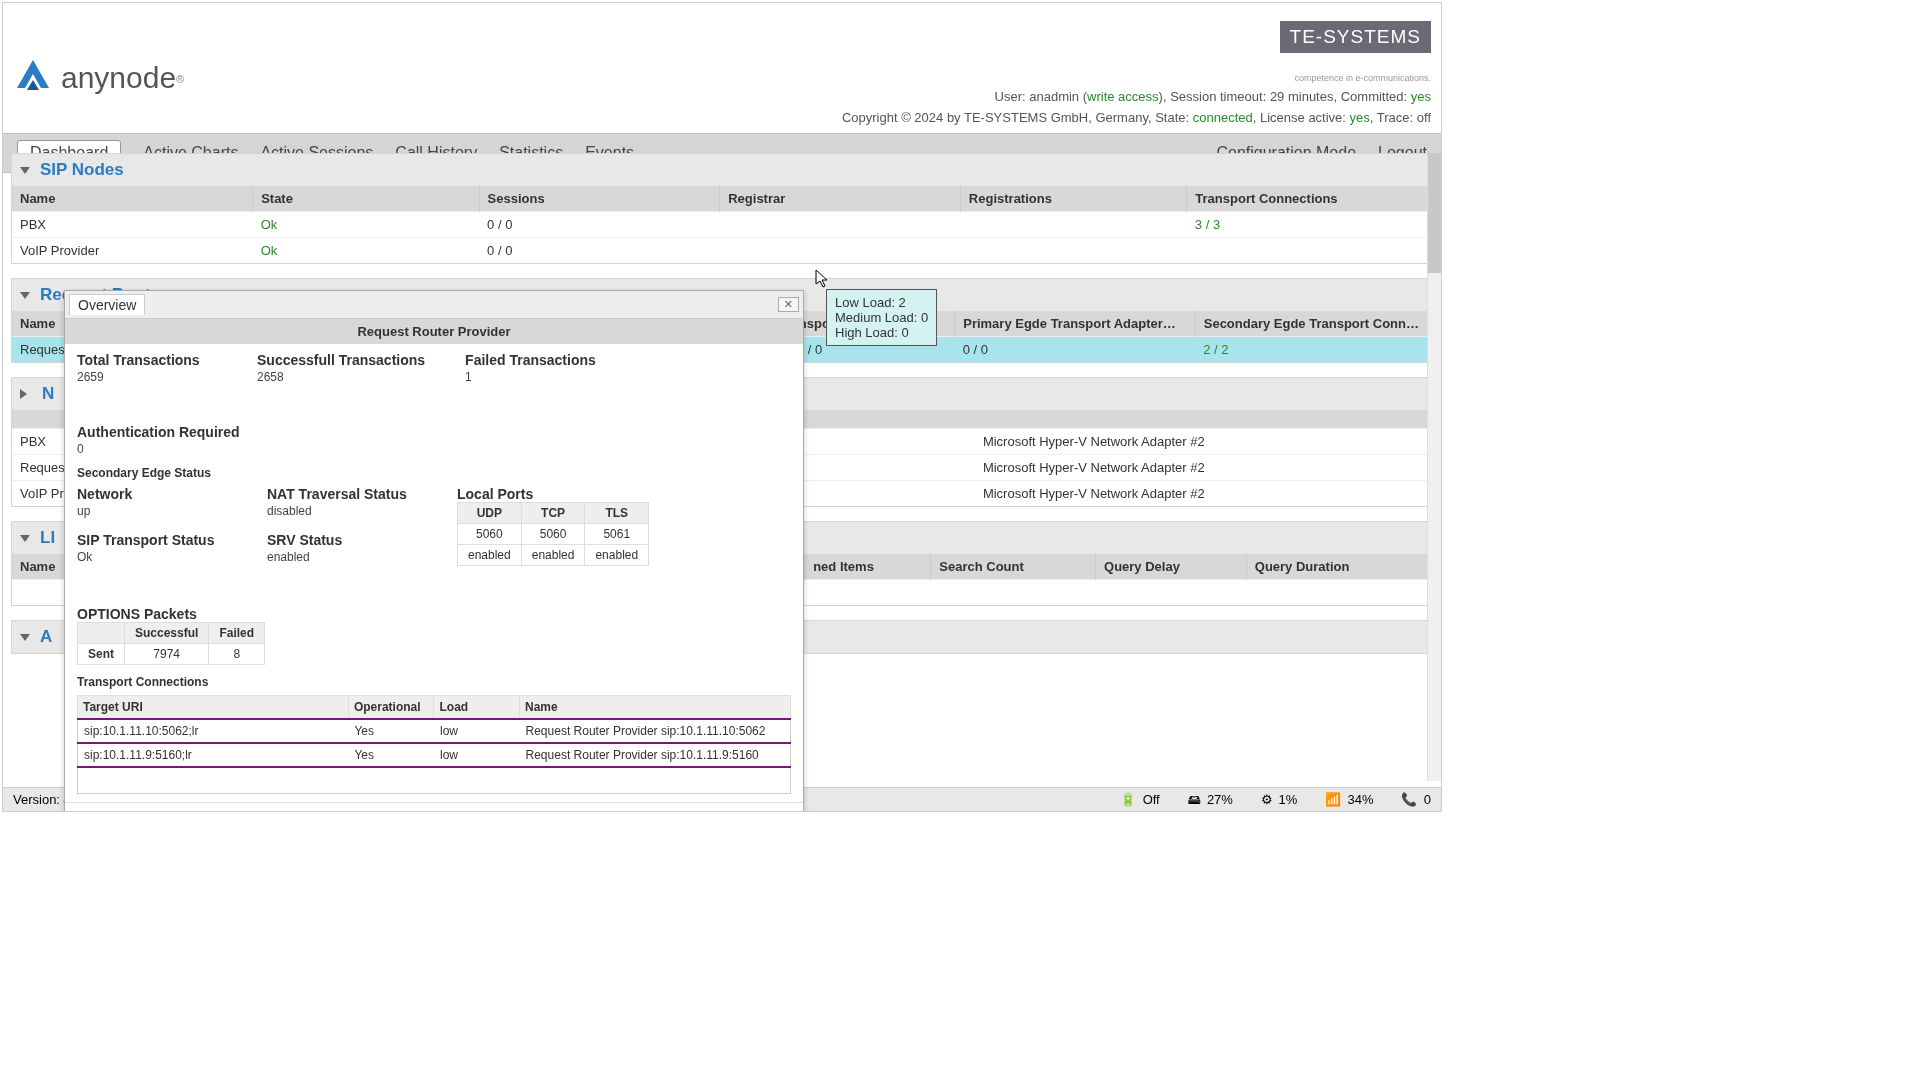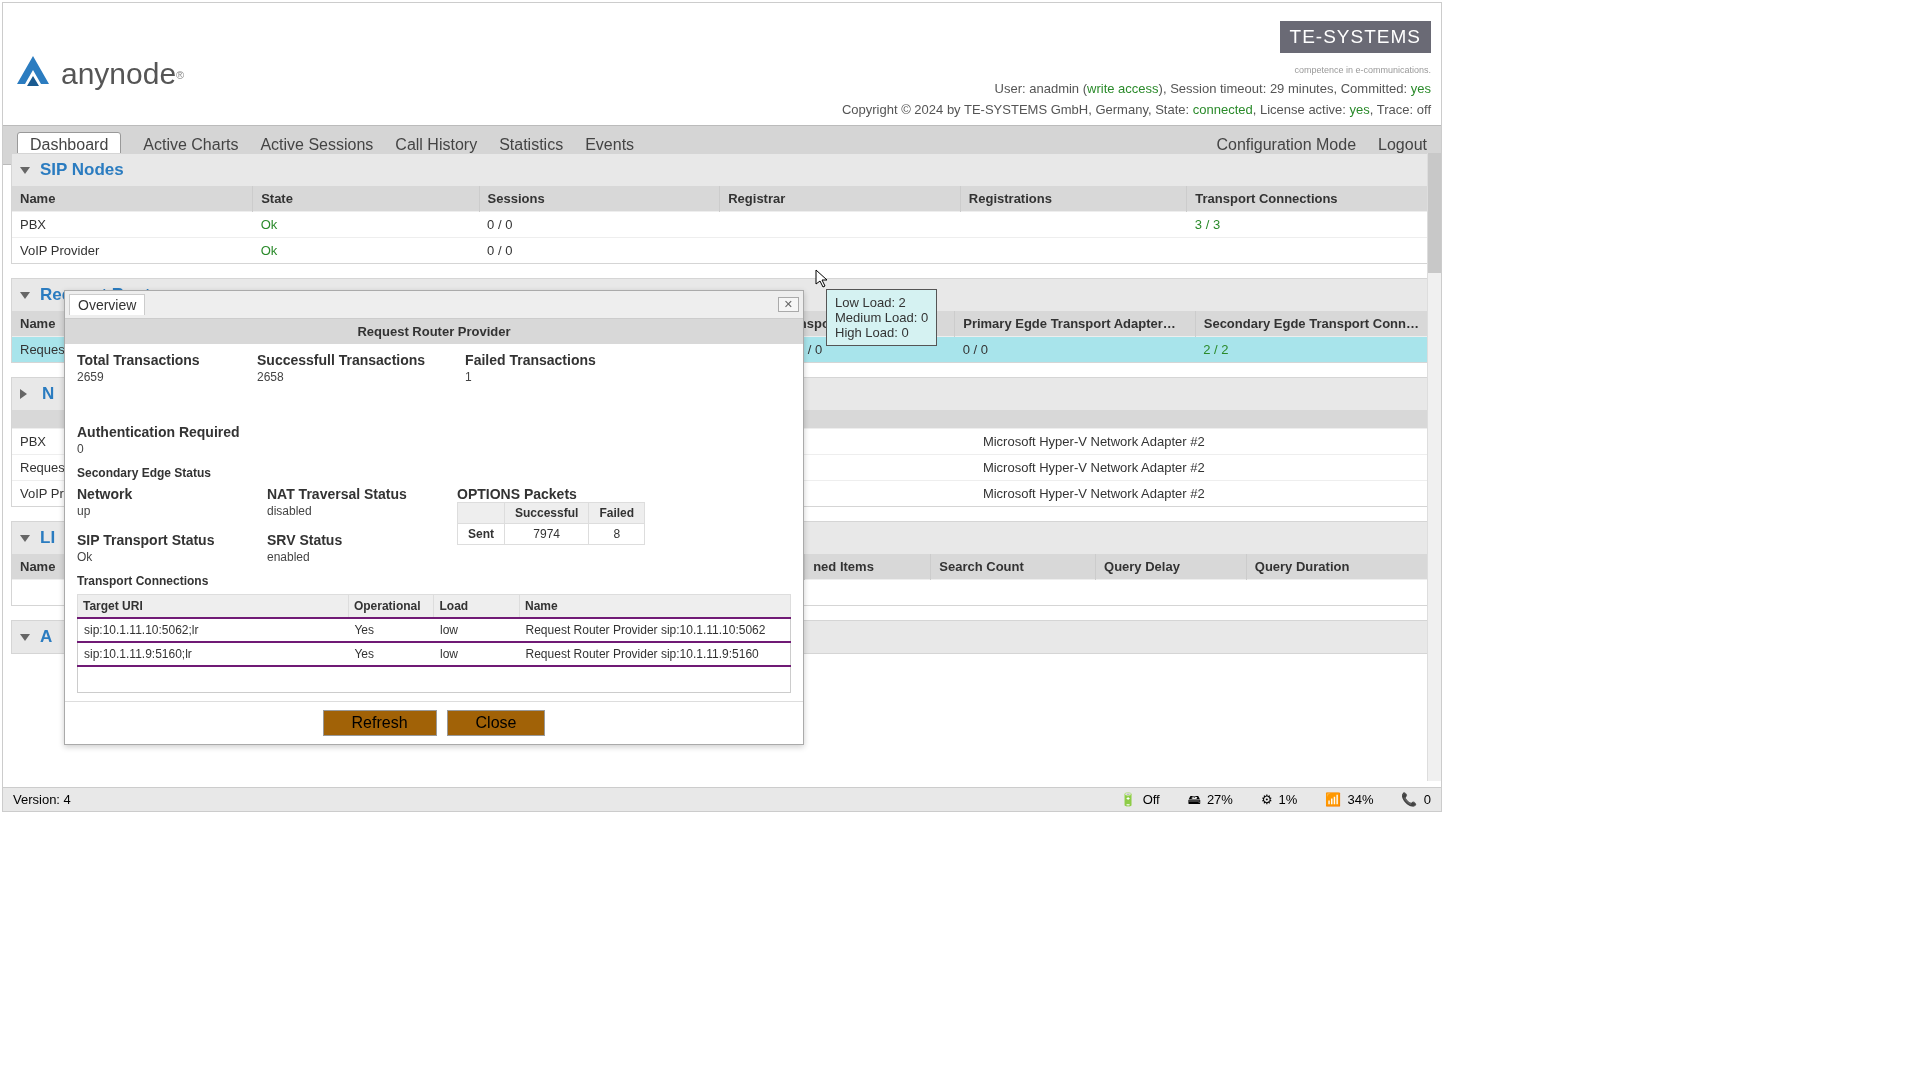--- a/index.html
+++ b/index.html
@@ -7,21 +7,21 @@
 .workspace { position: relative; width: 1440px; height: 810px; border: 1px solid #ccc; margin: 2px; overflow: hidden; }
 
 
 .header { display: flex; justify-content: space-between; padding: 18px 10px 8px; }
 .logo-block { display: flex; align-items: center; gap: 8px; margin-top: 10px; }
 .logo-svg { width: 40px; height: 40px; }
 .logo-text { font-size: 30px; color: #555; font-weight: 300; }
 .logo-reg { font-size: 11px; vertical-align: super; color: #888; }
 .header-right { text-align: right; font-size: 13px; color: #555; }
 .brand-box { background: #6a6a75; color: #fff; padding: 5px 10px; font-size: 19px; letter-spacing: 1px; display: inline-block; }
-.brand-sub { color: #999; font-size: 9px; margin-top: 12px; }
+.brand-sub { color: #999; font-size: 9px; margin-top: 20px; }
 .status-line { margin-top: 6px; color: #555; }
 .green-text { color: #2a8a2a; }
 
 
 .navbar { background: #d5d5d5; display: flex; justify-content: space-between; padding: 6px 14px; align-items: center; border-top:1px solid #bbb; border-bottom:1px solid #bbb;}
 .nav-left, .nav-right { display: flex; gap: 22px; align-items: center;}
 .nav-item { font-size: 16px; color: #444; cursor: pointer; }
 .nav-item.active { background:#fff; border:1px solid #999; border-radius:3px; padding: 3px 12px; }
 
 .timezone-row { display:flex; justify-content:flex-end; padding: 5px 10px; }
@@ -296,20 +296,42 @@
           <div class="mb-label" style="margin-top:14px">SIP Transport Status</div>
             <div class="mb-val">Ok</div>
         </div>
         <div style="min-width:150px;">
           <div class="mb-label">NAT Traversal Status</div>
             <div class="mb-val">disabled</div>
           <div class="mb-label" style="margin-top:14px">SRV Status</div>
             <div class="mb-val">enabled</div>
         </div>
         <div>
+          <div class="mb-label">Local Ports</div>
+          <table class="mini-table">
+            <tbody>
+                <tr>
+                  <th>UDP</th>
+                  <th>TCP</th>
+                  <th>TLS</th>
+                </tr>
+            <tr>
+                  <td>5060</td>
+                  <td>5060</td>
+                  <td>5061</td>
+                </tr>
+            <tr>
+                  <td>enabled</td>
+                  <td>enabled</td>
+                  <td>enabled</td>
+                </tr>
+          </tbody>
+            </table>
+        </div>
+        <div>
           <div class="mb-label">OPTIONS Packets</div>
           <table class="mini-table">
             <tbody>
                 <tr>
                   <th></th>
                   <th>Successful</th>
                   <th>Failed</th>
                 </tr>
             <tr>
                   <td style="font-weight:bold">Sent</td>

